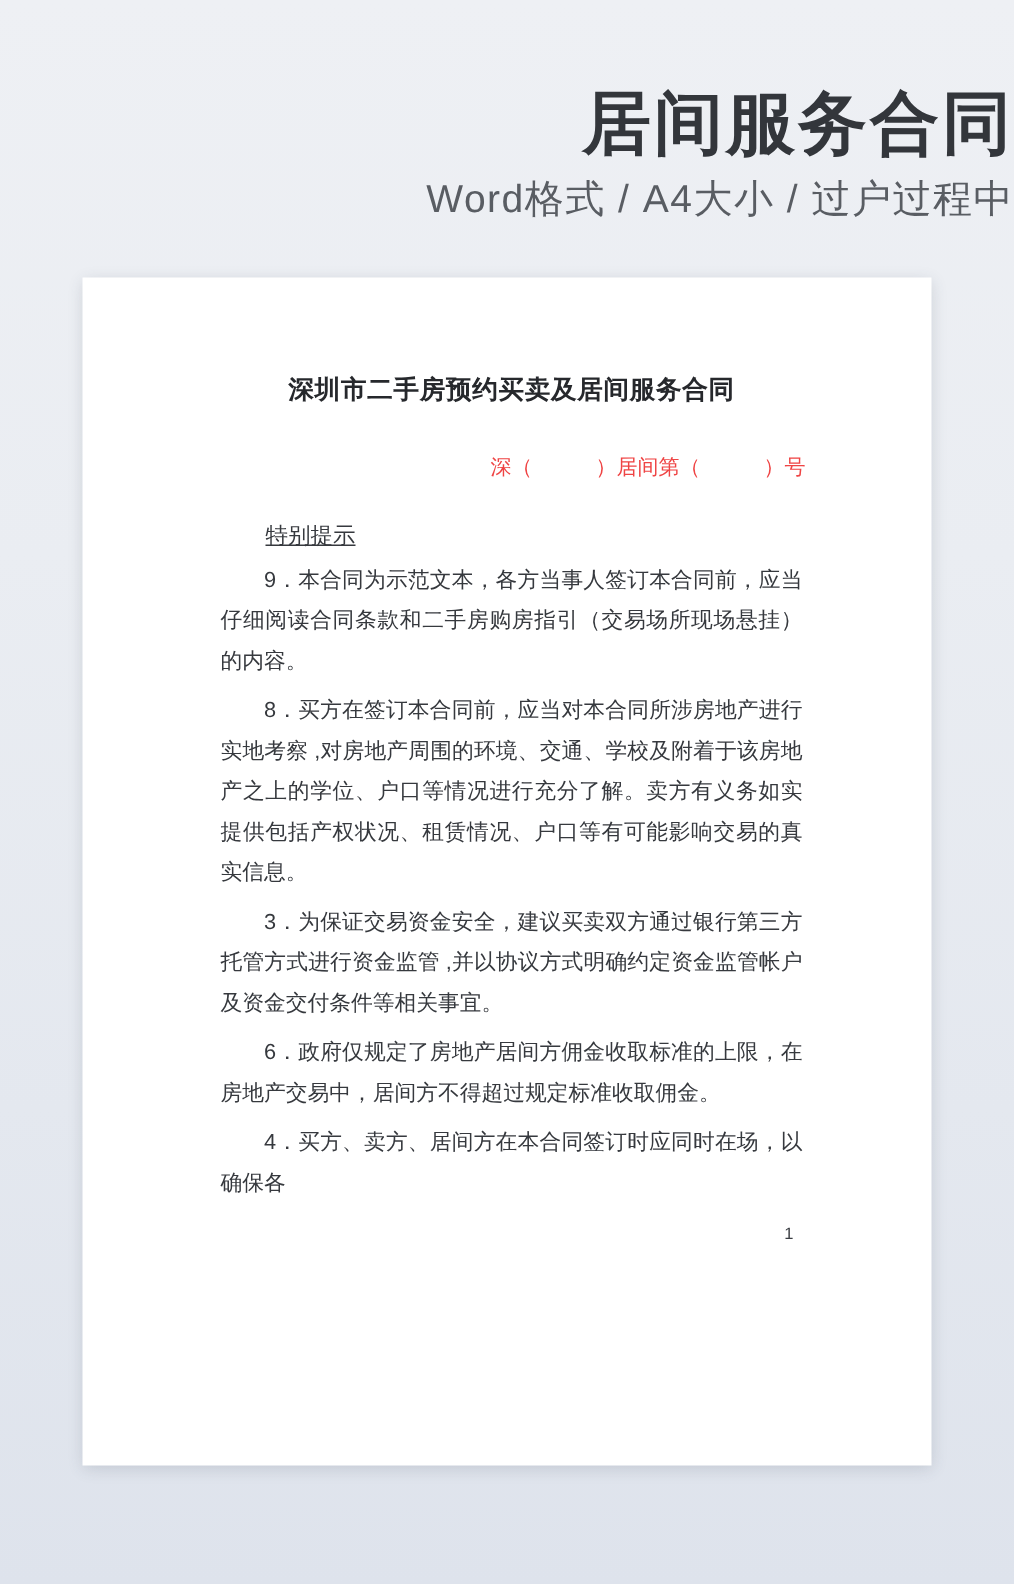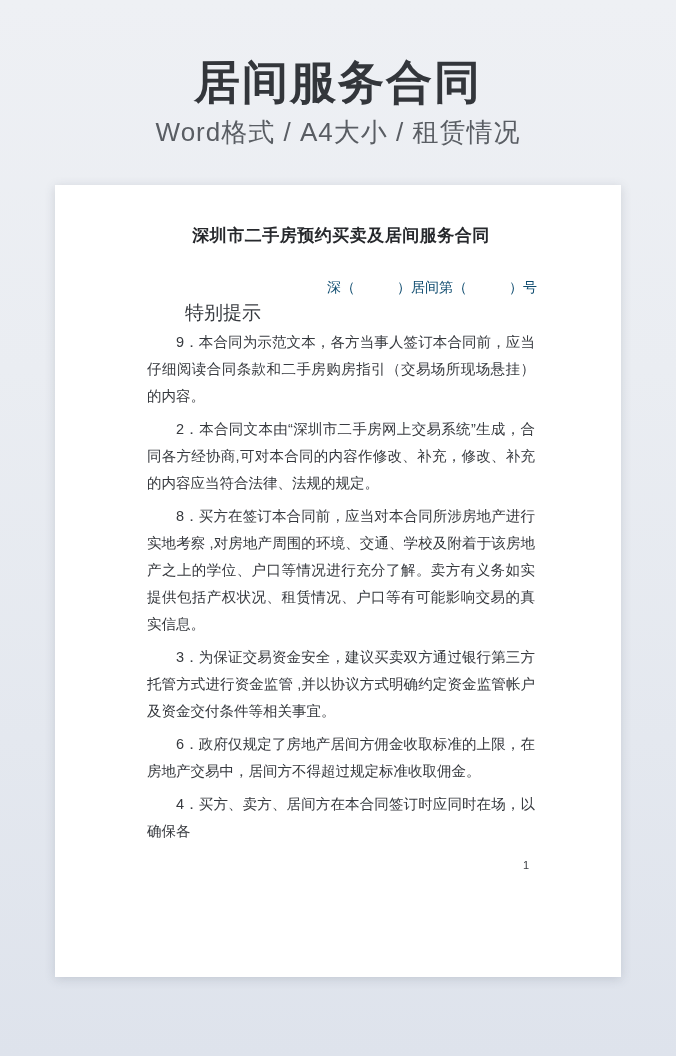--- a/index.html
+++ b/index.html
@@ -9,21 +9,21 @@
     overflow:hidden;
   }
   .stage{
     position:relative;
     width:676px;height:1056px;
     background:linear-gradient(180deg,#eef0f4 0%,#eaedf2 35%,#e4e8ef 70%,#dee3ec 100%);
   }
   
   .banner{
     position:absolute;top:0;left:0;width:676px;
-    text-align:center;
+    text-align:right;
   }
   .banner-title{
     margin:0;
     padding-top:56px;
     font-size:46px;
     line-height:52px;
     font-weight:900;
     color:#33363b;
     letter-spacing:2px;
   }
@@ -40,46 +40,47 @@
     position:absolute;
     left:55px;top:185px;
     width:566px;height:792px;
     background:#ffffff;
     box-shadow:0 2px 10px rgba(60,70,90,0.18);
     box-sizing:border-box;
   }
   .page-inner{
     box-sizing:border-box;
     width:100%;height:100%;
-    padding:40px 86px 0 92px;
+    padding:64px 86px 0 92px;
     color:#36393e;
   }
   .doc-title{
     margin:0;
     text-align:center;
     font-size:17px;
     line-height:22px;
     font-weight:700;
     color:#26282c;
     letter-spacing:0.5px;
   }
   .ref-line{
     margin-top:31px;
     padding-left:180px;
     font-size:14px;
     line-height:18px;
-    color:#0c4a6e;
+    color:#ef4444;
     white-space:nowrap;
   }
   .notice-heading{
-    margin-top:7px;
-    font-size:19px;
+    margin-top:28px;
+    font-size:15px;
     line-height:20px;
     text-indent:2em;
     color:#36393e;
+    text-decoration:underline;
   }
   .doc-paragraph{
     margin:6px 0 0 0;
     font-size:14.5px;
     line-height:27px;
     text-indent:2em;
     text-align:justify;
     color:#36393e;
   }
   .page-number{
@@ -90,34 +91,33 @@
     color:#3a3d42;
   }
 </style>
 </head>
 <body>
 
 <div class="stage">
 
   <div class="banner">
     <h1 class="banner-title">居间服务合同</h1>
-    <div class="banner-subtitle">Word格式 / A4大小 / 租赁情况</div>
+    <div class="banner-subtitle">Word格式 / A4大小 / 过户过程中</div>
   </div>
 
   <div class="page">
     <div class="page-inner">
 
       <h2 class="doc-title">深圳市二手房预约买卖及居间服务合同</h2>
 
       <div class="ref-line">深（　　　）居间第（　　　）号</div>
 
       <div class="notice-heading">特别提示</div>
 
       <p class="doc-paragraph">9．本合同为示范文本，各方当事人签订本合同前，应当仔细阅读合同条款和二手房购房指引（交易场所现场悬挂）的内容。</p>
-      <p class="doc-paragraph">2．本合同文本由“深圳市二手房网上交易系统”生成，合同各方经协商,可对本合同的内容作修改、补充，修改、补充的内容应当符合法律、法规的规定。</p>
       <p class="doc-paragraph">8．买方在签订本合同前，应当对本合同所涉房地产进行实地考察 ,对房地产周围的环境、交通、学校及附着于该房地产之上的学位、户口等情况进行充分了解。卖方有义务如实提供包括产权状况、租赁情况、户口等有可能影响交易的真实信息。</p>
       <p class="doc-paragraph">3．为保证交易资金安全，建议买卖双方通过银行第三方托管方式进行资金监管 ,并以协议方式明确约定资金监管帐户及资金交付条件等相关事宜。</p>
       <p class="doc-paragraph">6．政府仅规定了房地产居间方佣金收取标准的上限，在房地产交易中，居间方不得超过规定标准收取佣金。</p>
       <p class="doc-paragraph">4．买方、卖方、居间方在本合同签订时应同时在场，以确保各</p>
 
       <div class="page-number">1</div>
 
     </div>
   </div>
 

